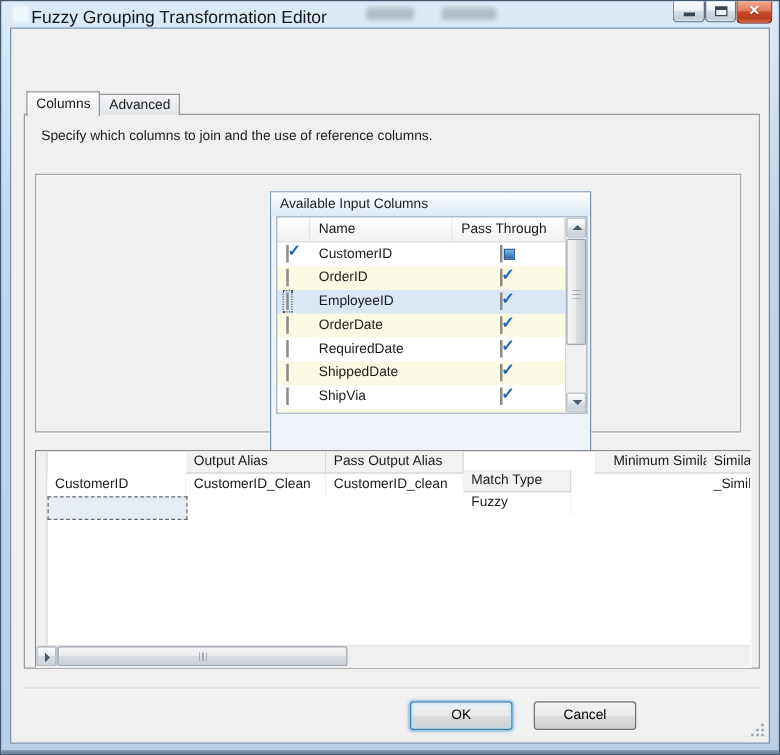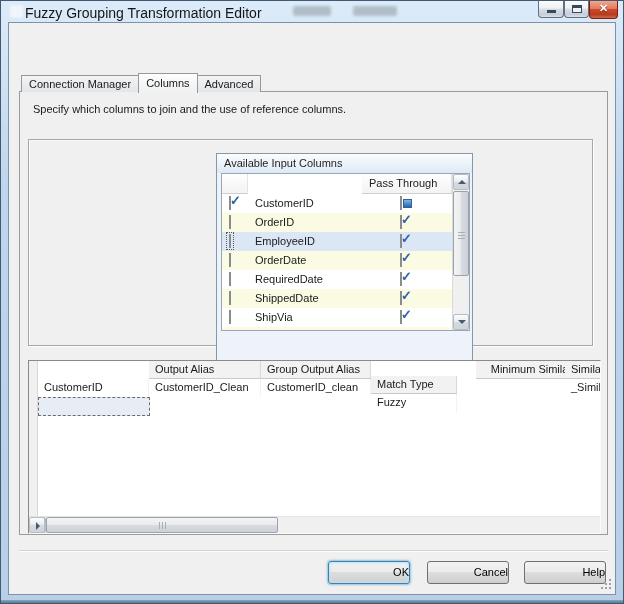--- a/index.html
+++ b/index.html
@@ -110,21 +110,21 @@
   .hsb{position:absolute;left:0;right:0;bottom:0;height:17px;background:#f0f0f0;border-top:1px solid #e3e3e3;}
   .hsb .left{left:1px;top:0;}
   .hsb .right{right:1px;top:0;}
   .hthumb{position:absolute;left:17px;top:0;width:232px;height:16px;border:1px solid #9aa4af;border-radius:2px;
     background:linear-gradient(#f4f4f4,#e9eaec 50%,#d8dbe0 50%,#cdd2d8);}
   .hthumb .ridges{position:absolute;left:112px;top:4px;width:8px;height:7px;
     background:repeating-linear-gradient(90deg,#a7b0ba 0 1px,transparent 1px 3px);}
 
   
   .divider{position:absolute;left:10px;top:527px;width:589px;border-top:1px solid #d2d2d2;border-bottom:1px solid #fbfbfb;}
-  .btn{position:absolute;top:538px;width:82px;height:23px;text-align:right;line-height:21px;
+  .btn{position:absolute;top:538px;width:82px;height:23px;text-align:center;line-height:21px;
     border:1px solid #707070;border-radius:3px;color:#000;
     background:linear-gradient(#f2f2f2,#ebebeb 50%,#dddddd 50%,#cfcfcf);cursor:default;}
   .btn.ok{left:319px;border-color:#3c7fb1;
     box-shadow:0 0 2px 1px rgba(95,170,215,.65), inset 0 0 3px 1px #bfe4f5;}
   .btn.cancel{left:418px;}
   .btn.help{left:515px;}
   .btn.help .lbl::first-letter{text-decoration:underline;}
   .grip{position:absolute;right:4px;bottom:5px;width:12px;height:12px;}
   .grip::before{content:"";position:absolute;right:0;bottom:0;width:2px;height:2px;background:#9aa3ac;
     box-shadow:-4px 0 0 #9aa3ac, -8px 0 0 #9aa3ac, 0 -4px 0 #9aa3ac, -4px -4px 0 #9aa3ac, 0 -8px 0 #9aa3ac;}
@@ -145,35 +145,35 @@
         <span class="glyph-max"></span>
       </div>
     <div class="wbtn close">
         <span class="glyph-close">✕</span>
       </div>
   </div>
 
   <div class="client">
 
     <div class="tabstrip">
-      <div class="tab">Connection Manager</div>
       <div class="tab active">Columns</div>
       <div class="tab">Advanced</div>
     </div>
 
     <div class="tabpage">
       <div class="instruction">Specify which columns to join and the use of reference columns.</div>
 
       <div class="groupbox"></div>
 
       <div class="panel">
         <div class="panel-title">Available Input Columns</div>
         <div class="pgrid">
           <div class="pg-header">
             <div class="pg-hcell c-cb"></div>
+            <div class="pg-hcell c-name">Name</div>
             <div class="pg-hcell c-pass"><span>Pass Through</span><span class="funnel"></span></div>
           </div>
 
           <div class="pg-row" style="top:20px">
             <span class="cbwrap"><span class="cb"><span class="tick">✓</span></span></span>
             <span class="pg-name">CustomerID</span>
             <span class="pg-pass"><span class="cb indet"></span></span>
           </div>
           <div class="pg-row alt" style="top:39px">
             <span class="cbwrap"><span class="cb"></span></span>
@@ -218,21 +218,21 @@
                 <span class="tri t-down"></span>
               </div>
           </div>
         </div>
       </div>
 
       <div class="mapping">
         <div class="map-rowhdr"></div>
         <div class="map-hrow">
           <div class="map-hcell cx2">Output Alias</div>
-          <div class="map-hcell cx3">Group Output Alias</div>
+          <div class="map-hcell cx3">Pass Output Alias</div>
           <div class="map-hcell cx4">Match Type</div>
           <div class="map-hcell cx5">Minimum Similarity</div>
           <div class="map-hcell cx6">Similarit</div>
         </div>
         <div class="map-drow">
           <div class="map-dcell cx1">CustomerID</div>
           <div class="map-dcell cx2">CustomerID_Clean</div>
           <div class="map-dcell cx3">CustomerID_clean</div>
           <div class="map-dcell cx4">Fuzzy</div>
           <div class="map-dcell cx5">0</div>
@@ -250,16 +250,15 @@
           <div class="sbtn right">
               <span class="tri t-right"></span>
             </div>
         </div>
       </div>
     </div>
 
     <div class="divider"></div>
     <div class="btn ok"><span class="lbl">OK</span></div>
     <div class="btn cancel"><span class="lbl">Cancel</span></div>
-    <div class="btn help"><span class="lbl">Help</span></div>
     <div class="grip"></div>
   </div>
 </div>
 
 </body></html>

